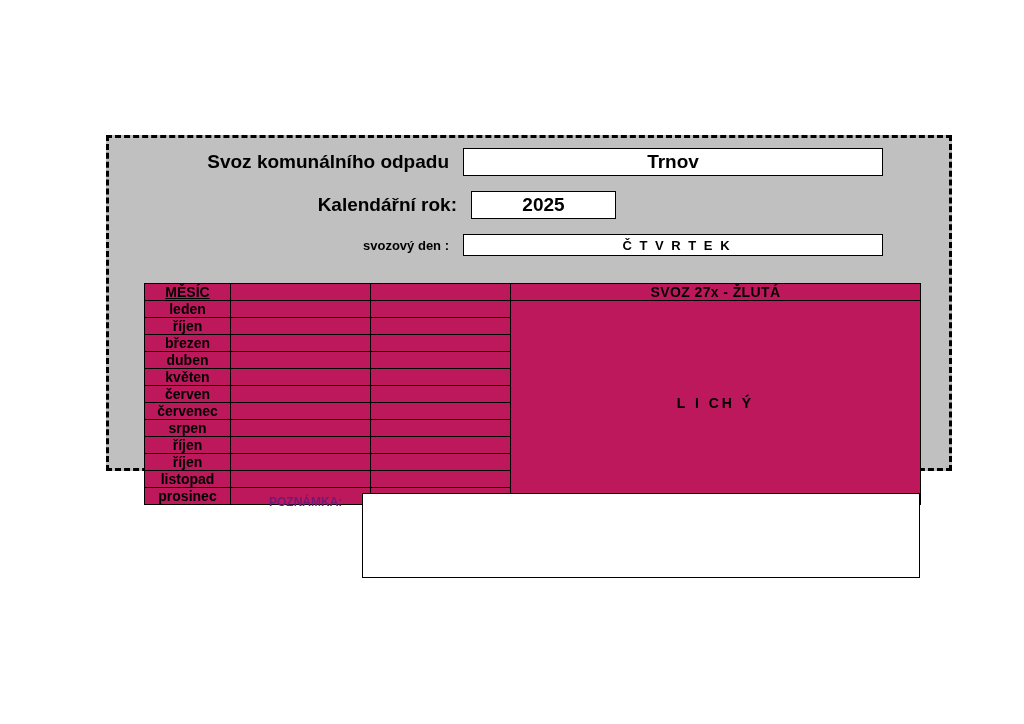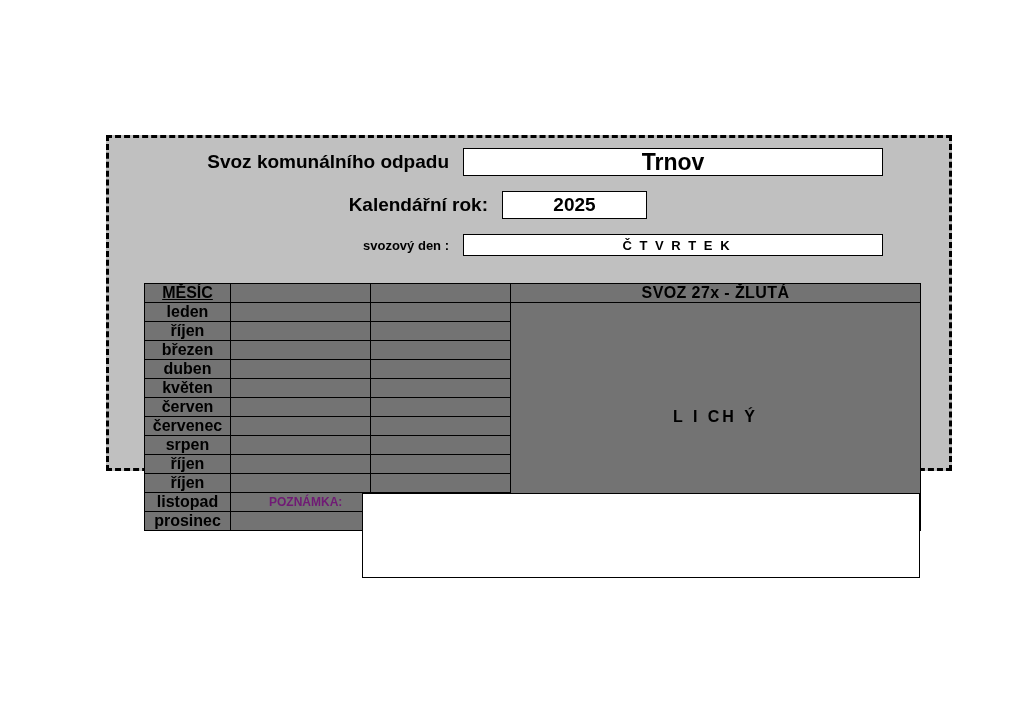--- a/index.html
+++ b/index.html
@@ -57,28 +57,27 @@
     width: 100%;
   }
   #row-town .hdr-label {
     width: 340px;
     font-size: 19px;
     padding-right: 14px;
   }
   #row-town .field-box {
     width: 420px;
     height: 28px;
-    font-size: 23px;
+    font-size: 19px;
   }
 
   #row-year {
-    left: 0px;
+    left: 8px;
     top: 53px;
     width: 100%;
-    padding-left: 39px;
   }
   #row-year .hdr-label {
     width: 340px;
     font-size: 19px;
     padding-right: 14px;
   }
   #row-year .field-box {
     width: 145px;
     height: 28px;
     font-size: 19px;
@@ -113,24 +112,24 @@
 
   table.cal {
     border-collapse: collapse;
     table-layout: fixed;
     width: 776px;
   }
   table.cal td, table.cal th {
     border: 1px solid #000000;
     padding: 0;
     height: 15px;
-    font-size: 16px;
+    font-size: 14px;
     font-weight: bold;
     color: #000;
-    background: #737373;
+    background: #be185d;
     text-align: center;
     box-sizing: border-box;
   }
   .col-month { width: 86px; }
   .col-a { width: 140px; }
   .col-b { width: 140px; }
   .col-yellow { width: 410px; }
 
   th.hdr-month {
     background: #c0c0c0;

